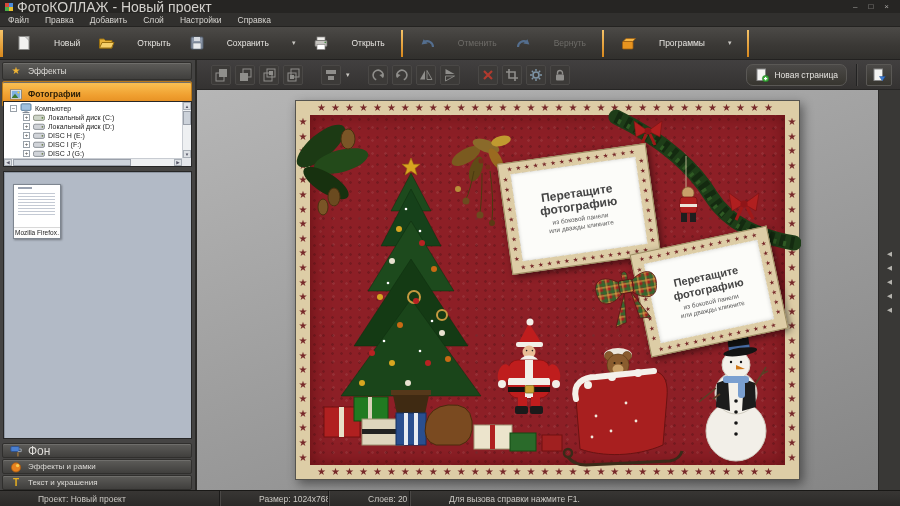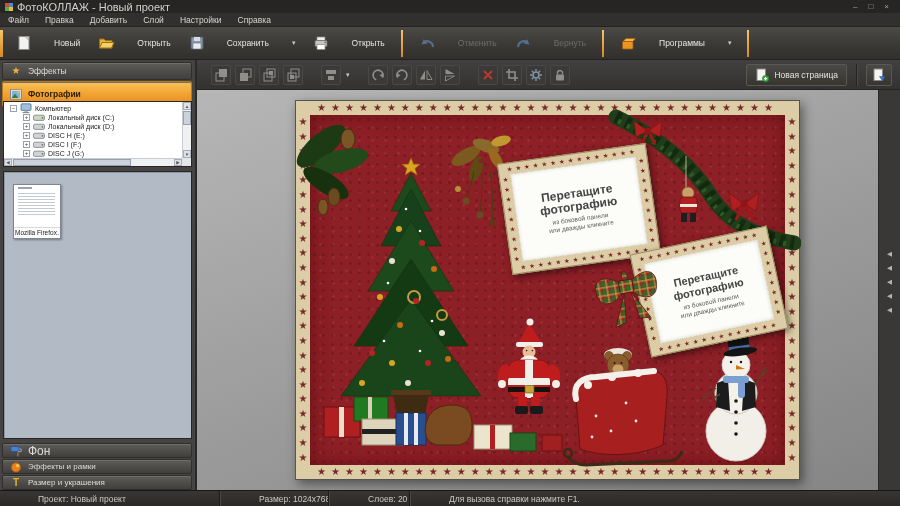--- a/index.html
+++ b/index.html
@@ -5,21 +5,21 @@
   * { box-sizing: border-box; margin: 0; padding: 0; }
   html,body { width:900px; height:506px; overflow:hidden; }
   body { font-family:"Liberation Sans","DejaVu Sans",sans-serif; background:#2a2927; cursor:default; -webkit-user-select:none; user-select:none; }
   #app { position:relative; width:900px; height:506px; display:flex; flex-direction:column; }
 
   
   .titlebar { height:13px; background:#262523; display:flex; align-items:center; padding:0 5px; gap:4px; }
   .app-ico { width:8px; height:8px; display:grid; grid-template-columns:4px 4px; grid-template-rows:4px 4px; flex:none; }
   .app-ico i:nth-child(1){background:#d84a3a}.app-ico i:nth-child(2){background:#4a8ad8}
   .app-ico i:nth-child(3){background:#4ab04a}.app-ico i:nth-child(4){background:#e8c030}
-  .titlebar .t { font-size:11px; color:#d2d0cc; }
+  .titlebar .t { font-size:14px; color:#d2d0cc; }
   .wincontrols { margin-left:auto; display:flex; gap:11px; color:#a8a6a2; font-size:8px; padding-right:6px; }
   .wincontrols span { line-height:13px; }
 
   
   .menubar { height:14px; background:#31302e; border-bottom:1px solid #242321; display:flex; align-items:center; }
   .menubar span { font-size:8.5px; color:#d6d4d0; padding:0 8px; line-height:14px; }
 
   
   .toolbar { height:33px; background:linear-gradient(180deg,#4c4a47 0%,#3b3936 55%,#31302d 100%); display:flex; align-items:center; border-bottom:1px solid #222120; }
   .tsep { width:2px; height:27px; background:linear-gradient(180deg,#f6c469,#d8881c); margin:0 7px; flex:none; }
@@ -65,21 +65,21 @@
   .thumbimg u { position:absolute; left:4px; top:2px; width:14px; height:2px; background:#9aa2b0; }
   .thumbcard .lbl { font-size:6.5px; color:#222; padding:1px 1px 2px 1px; white-space:nowrap; overflow:hidden; border-top:1px solid #d8d8d8; }
 
   
   .workspace { flex:1; display:flex; flex-direction:column; min-width:0; }
   .canvasbar { height:30px; background:linear-gradient(180deg,#424040,#343231); border-bottom:1px solid #262524; display:flex; align-items:center; padding:0 8px 0 14px; gap:4px; }
   .cbtn { width:20px; height:20px; background:#3c3a38; border:1px solid #4a4846; border-radius:2px; display:flex; align-items:center; justify-content:center; flex:none; }
   .cbtn svg { display:block; }
   .grp { margin-left:14px; }
   .newpage { margin-left:auto; height:22px; display:flex; align-items:center; gap:5px; padding:0 8px;
-             background:linear-gradient(180deg,#4b4947,#37352f); border:1px solid #5a5855; border-radius:2px; color:#e6e4e0; font-size:8.5px; }
+             background:linear-gradient(180deg,#4b4947,#37352f); border:1px solid #5a5855; border-radius:7px; color:#e6e4e0; font-size:8.5px; }
   .cvsep { width:1px; height:22px; background:#222; margin:0 5px; box-shadow:1px 0 0 #4c4a48; }
   .iconbtn { width:26px; height:22px; background:linear-gradient(180deg,#4b4947,#37352f); border:1px solid #5a5855; border-radius:2px; display:flex; align-items:center; justify-content:center; }
 
   .arearow { flex:1; display:flex; min-height:0; }
   .canvasarea { flex:1; position:relative; background:linear-gradient(160deg,#b6b6b6 0%,#a0a0a0 45%,#858585 100%); overflow:hidden; }
   .rightstrip { width:22px; flex:none; background:#393836; border-left:1px solid #2a2928; display:flex; flex-direction:column; align-items:center; padding-top:160px; gap:7px; }
   .rightstrip span { color:#b5b3ae; font-size:6.5px; line-height:7px; }
 
   
   .page { position:absolute; left:98px; top:10px; width:505px; height:380px; background:#ddcda6; border:1px solid #55544f; box-shadow:3px 4px 10px rgba(0,0,0,.45); }
@@ -334,21 +334,21 @@
         <span class="ic">
             <svg width="12" height="12">
               <circle cx="6" cy="6.4" r="4.6" fill="#e8821f" stroke="#a85a10" stroke-width="0.8"></circle>
               <circle cx="7.6" cy="4.6" r="1.7" fill="#f8c850"></circle>
             </svg>
           </span>
         <span>Эффекты и рамки</span>
       </div>
       <div class="acc" style="top:415px;height:15px;font-size:8px;">
         <span class="ic tchar">T</span>
-        <span>Размер и украшения</span>
+        <span>Текст и украшения</span>
       </div>
     </div>
 
     <div class="workspace">
 
       <div class="canvasbar">
         <div class="cbtn">
             <svg width="16" height="16">
               <rect x="3" y="6" width="8" height="8" fill="none" stroke="#8f8e8b"></rect>
               <rect x="6" y="2" width="8" height="8" fill="#8f8e8b"></rect>

